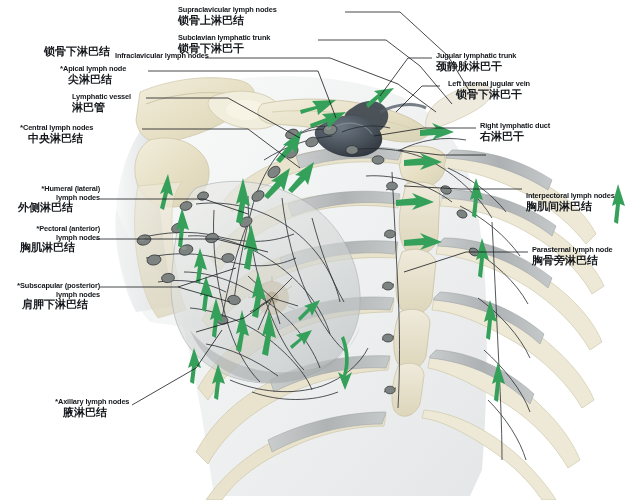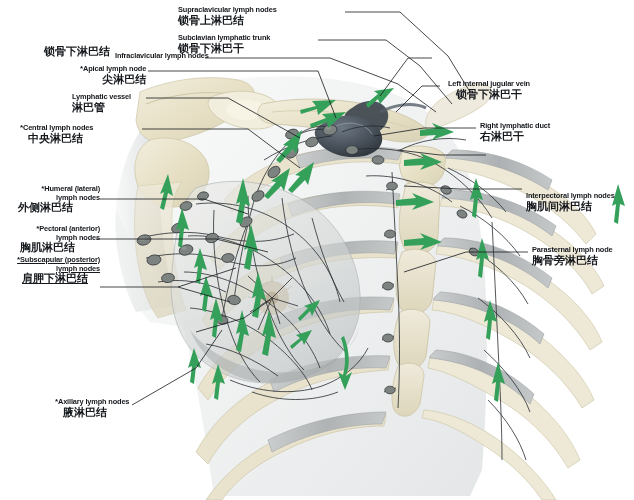--- a/index.html
+++ b/index.html
@@ -382,23 +382,23 @@
 <div class="lbl" style="left:178px;top:34px;">
   <div class="en">Subclavian lymphatic trunk</div>
   <div class="cn">锁骨下淋巴干</div>
 </div>
 
 <div class="lbl" style="left:115px;top:52px;">
   <div class="en">Infraclavicular lymph nodes</div>
 </div>
 <div class="lbl cn" style="left:44px;top:46px;">锁骨下淋巴结</div>
 
-<div class="lbl" style="left:80px;top:65px;">
+<div class="lbl" style="left:60px;top:65px;">
   <div class="en"><span class="star">*</span><span>Apical lymph node</span></div>
-  <div class="cn" style="margin-left:8px;text-align:right;">尖淋巴结</div>
+  <div class="cn" style="margin-left:8px;">尖淋巴结</div>
 </div>
 
 <div class="lbl" style="left:72px;top:93px;">
   <div class="en">Lymphatic vessel</div>
   <div class="cn">淋巴管</div>
 </div>
 
 <div class="lbl" style="left:20px;top:124px;">
   <div class="en"><span class="star">*</span><span>Central lymph nodes</span></div>
   <div class="cn" style="margin-left:8px;">中央淋巴结</div>
@@ -409,32 +409,36 @@
   <div class="en r">lymph nodes</div>
   <div class="cn" style="margin-left:0px;">外侧淋巴结</div>
 </div>
 
 <div class="lbl" style="left:14px;top:225px;width:86px;">
   <div class="en r"><span class="star">*</span><span>Pectoral (anterior)</span></div>
   <div class="en r">lymph nodes</div>
   <div class="cn" style="margin-left:6px;">胸肌淋巴结</div>
 </div>
 
-<div class="lbl" style="left:12px;top:256px;width:88px;text-decoration:underline;">
+<div class="lbl" style="left:12px;top:282px;width:88px;">
   <div class="en r"><span class="star">*</span><span>Subscapular (posterior)</span></div>
   <div class="en r">lymph nodes</div>
   <div class="cn" style="margin-left:10px;">肩胛下淋巴结</div>
 </div>
 
 
 <div class="lbl" style="left:55px;top:398px;">
   <div class="en"><span class="star">*</span><span>Axillary lymph nodes</span></div>
   <div class="cn" style="margin-left:8px;">腋淋巴结</div>
 </div>
 
+<div class="lbl right" style="left:436px;top:52px;">
+  <div class="en">Jugular lymphatic trunk</div>
+  <div class="cn">颈静脉淋巴干</div>
+</div>
 
 <div class="lbl right" style="left:448px;top:80px;">
   <div class="en">Left internal jugular vein</div>
   <div class="cn" style="margin-left:8px;">锁骨下淋巴干</div>
 </div>
 
 <div class="lbl right" style="left:480px;top:122px;">
   <div class="en">Right lymphatic duct</div>
   <div class="cn">右淋巴干</div>
 </div>

